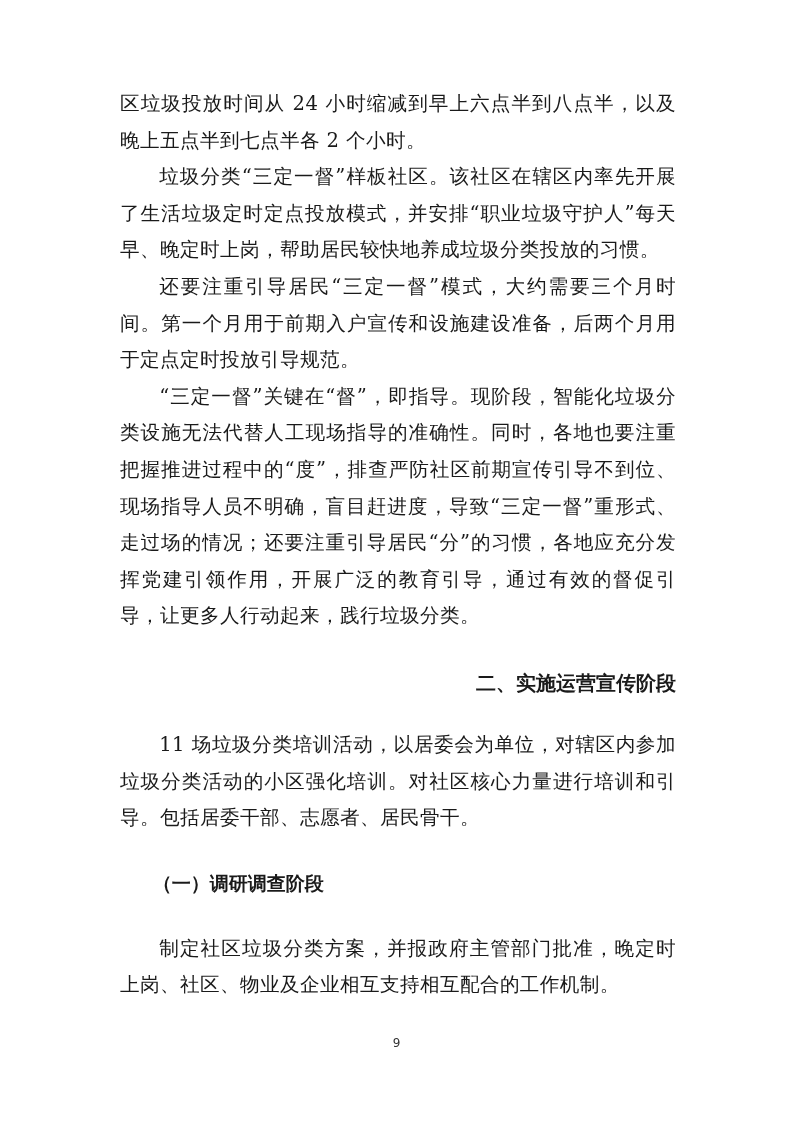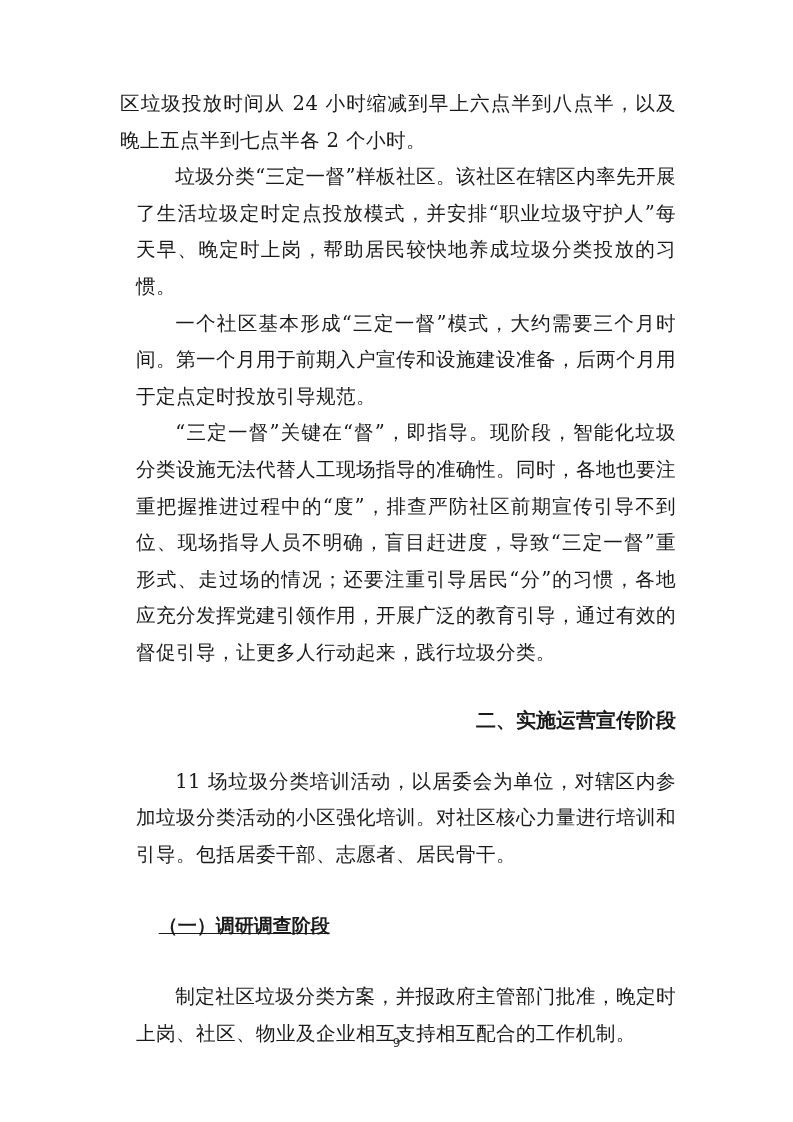--- a/index.html
+++ b/index.html
@@ -2,36 +2,36 @@
 <html><head>
   <meta charset="utf-8">
   <style>
     html, body { margin: 0; padding: 0; background: #ffffff; }
     body { width: 793px; height: 1122px; position: relative; overflow: hidden;
            font-family: "DejaVu Serif", "Liberation Serif", serif; color: #1a1a1a; }
     .page { position: absolute; left: 0; top: 0; width: 694px; height: 1122px; background: #fff; }
     .content { position: absolute; left: 120px; top: 86px; width: 556px; }
     .para { font-size: 19.6px; line-height: 36.6px; margin: 0; text-align: justify;
             text-align-last: left; letter-spacing: 0.4px; }
-    .indent { text-indent: 2em; margin-left: 16px; }
+    .indent { text-indent: 2em; }
     .h1 { font-family: "DejaVu Sans", "Liberation Sans", sans-serif; font-weight: bold;
           font-size: 20px; line-height: 36px; margin: 0; text-align: right; }
     .h2 { font-family: "DejaVu Sans", "Liberation Sans", sans-serif; font-weight: bold;
-          font-size: 19px; line-height: 36px; margin: 14px; padding-left: 1.3em; text-decoration: underline; }
+          font-size: 19px; line-height: 36px; margin: 8px; padding-left: 1.3em; }
     .page-number { position: absolute; top: 1036px; left: 0; width: 793px; text-align: center;
                    font-family: "DejaVu Sans", "Liberation Sans", sans-serif; font-size: 12px; color: #333; }
   </style>
 </head>
 <body>
 
 <div class="page">
   <div class="content">
     <p class="para">区垃圾投放时间从 24 小时缩减到早上六点半到八点半，以及晚上五点半到七点半各 2 个小时。</p>
     <p class="para indent">垃圾分类“三定一督”样板社区。该社区在辖区内率先开展了生活垃圾定时定点投放模式，并安排“职业垃圾守护人”每天早、晚定时上岗，帮助居民较快地养成垃圾分类投放的习惯。</p>
-    <p class="para indent">一个社区基本形成“三定一督”模式，大约需要三个月时间。第一个月用于前期入户宣传和设施建设准备，后两个月用于定点定时投放引导规范。</p>
+    <p class="para indent">还要注重引导居民“三定一督”模式，大约需要三个月时间。第一个月用于前期入户宣传和设施建设准备，后两个月用于定点定时投放引导规范。</p>
     <p class="para indent">“三定一督”关键在“督”，即指导。现阶段，智能化垃圾分类设施无法代替人工现场指导的准确性。同时，各地也要注重把握推进过程中的“度”，排查严防社区前期宣传引导不到位、现场指导人员不明确，盲目赶进度，导致“三定一督”重形式、走过场的情况；还要注重引导居民“分”的习惯，各地应充分发挥党建引领作用，开展广泛的教育引导，通过有效的督促引导，让更多人行动起来，践行垃圾分类。</p>
 
     <div style="height: 30px;"></div>
     <h2 class="h1">二、实施运营宣传阶段</h2>
     <div style="height: 26px;"></div>
 
     <p class="para indent">11 场垃圾分类培训活动，以居委会为单位，对辖区内参加垃圾分类活动的小区强化培训。对社区核心力量进行培训和引导。包括居委干部、志愿者、居民骨干。</p>
 
     <div style="height: 20px;"></div>
     <h3 class="h2">（一）调研调查阶段</h3>

